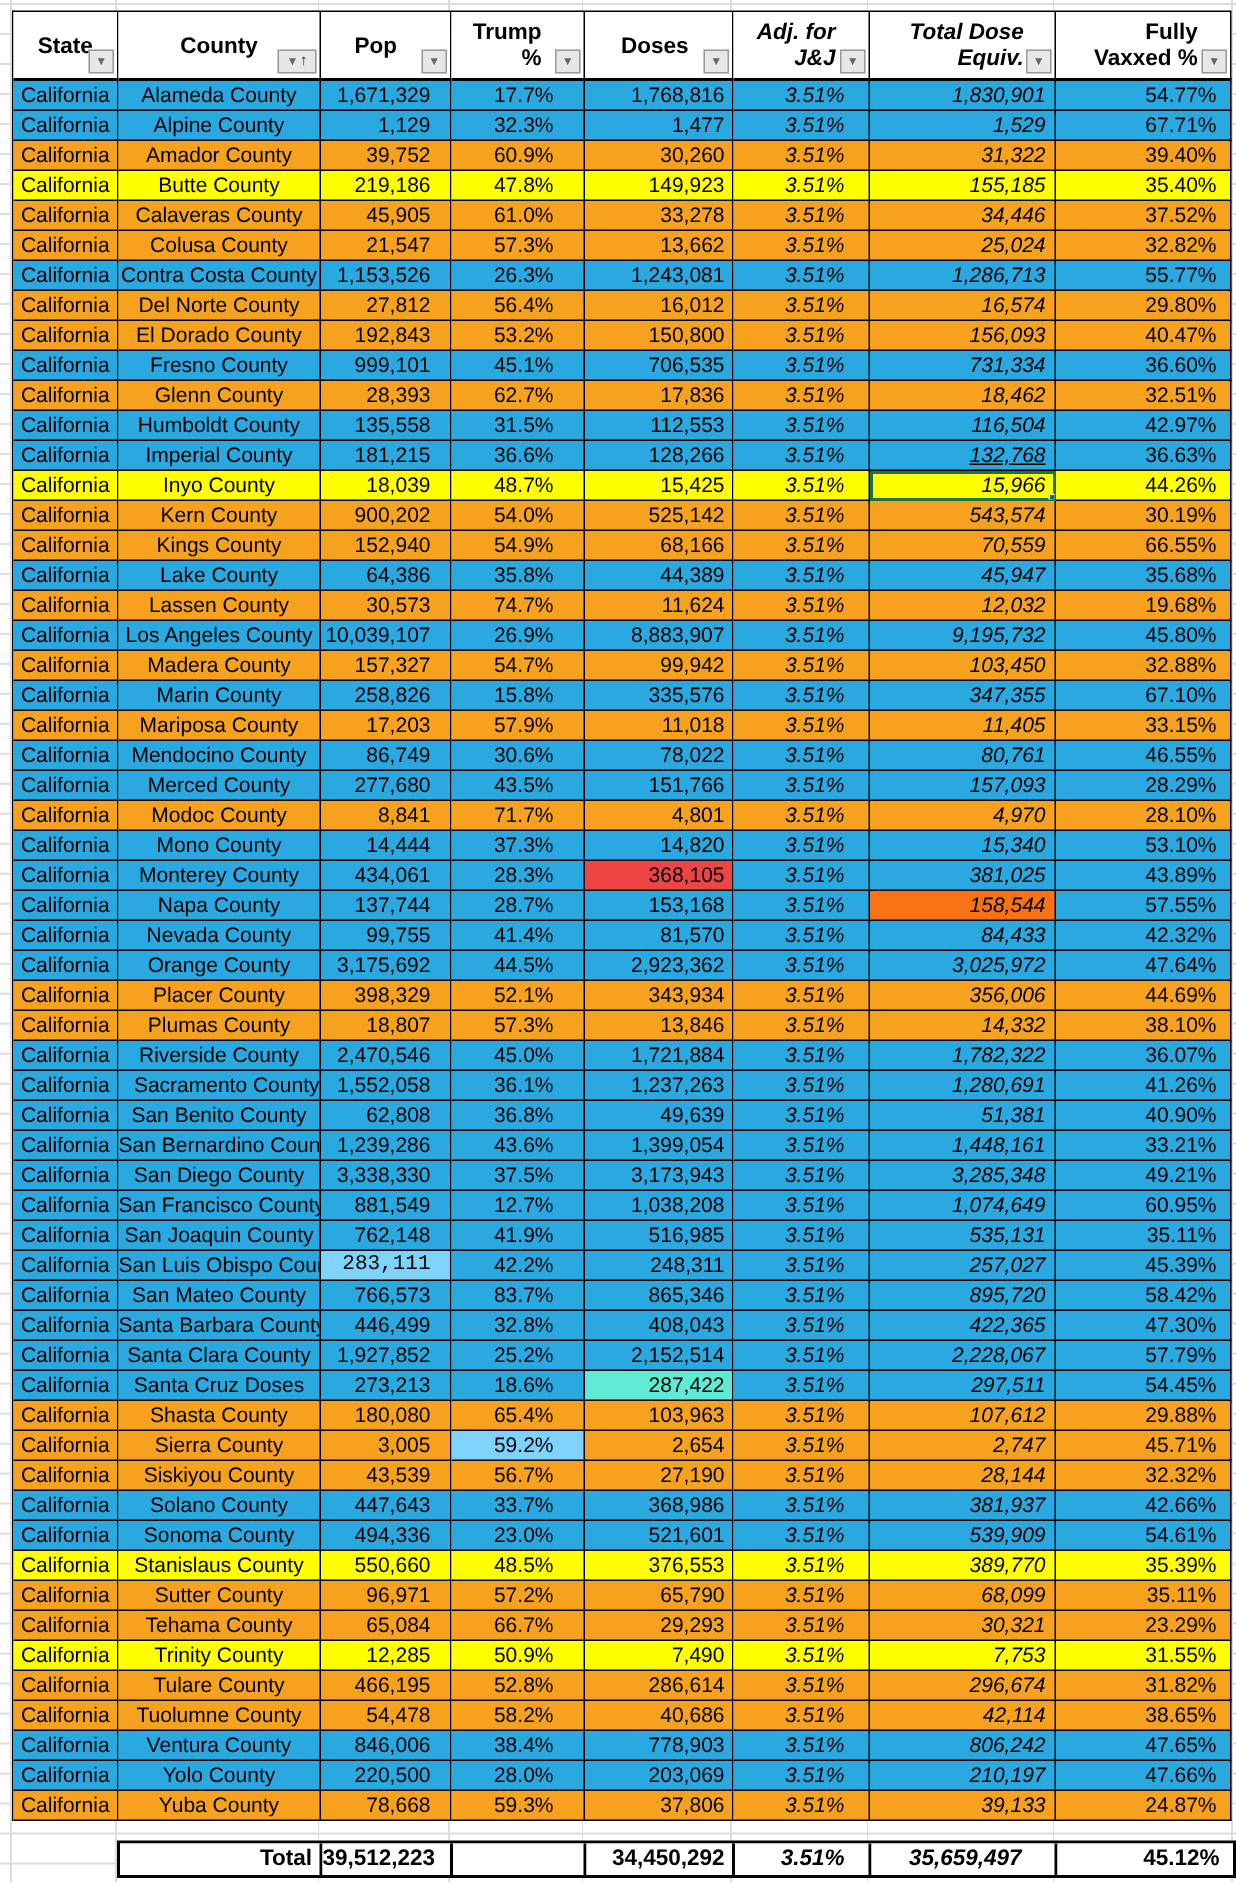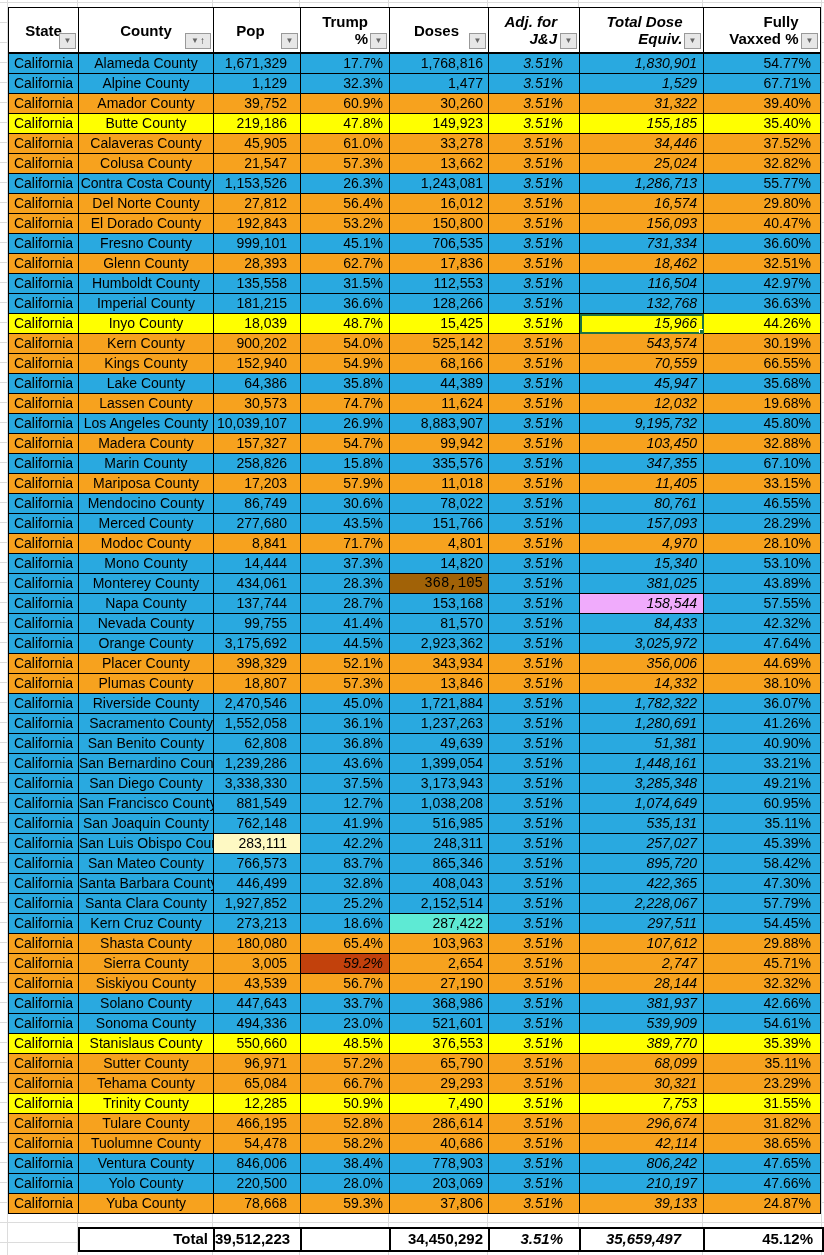--- a/index.html
+++ b/index.html
@@ -36,21 +36,21 @@
   .fbtn{position:absolute;right:2px;bottom:3px;width:15px;height:14px;background:#e7e7e7;
         border:1px solid #999;display:flex;align-items:center;justify-content:center;
         font-size:8px;color:#666;font-weight:normal;font-style:normal;line-height:1;}
   .fbtn.wide{width:24px;gap:1px;}
   .fbtn .sortmark{font-size:10px;color:#333;}
   .cell{box-sizing:border-box;height:20px;border-right:1px solid #000;border-bottom:1px solid #000;
         font-size:14px;line-height:18px;white-space:nowrap;overflow:hidden;position:relative;}
   .col-state{text-align:center;}
   .col-county{text-align:center;}
   .col-pop{text-align:right;padding-right:13px;}
-  .col-trump{text-align:right;padding-right:6px;}
+  .col-trump{text-align:right;padding-right:20px;}
   .col-doses{text-align:right;padding-right:5px;}
   .col-adj{text-align:right;padding-right:16px;font-style:italic;}
   .col-tde{text-align:right;padding-right:6px;font-style:italic;}
   .col-vaxxed{text-align:right;padding-right:9px;}
   .cell.selected{outline:2px solid #1e7145;outline-offset:-2px;z-index:3;}
   .fill-handle{position:absolute;right:-1px;bottom:-1px;width:5px;height:5px;background:#1e7145;
                border:1px solid #fff;box-sizing:border-box;}
   
   #totalrow{position:absolute;left:78px;top:1227px;z-index:2;display:grid;
             grid-template-columns:135px 87px 89px 99px 91px 124px 117px;
@@ -230,21 +230,21 @@
           <div class="cell col-tde" style="background-color: rgb(41, 169, 224);">116,504</div>
           <div class="cell col-vaxxed" style="background-color: rgb(41, 169, 224);">42.97%</div>
         </div>
         <div class="row">
           <div class="cell col-state" style="background-color: rgb(41, 169, 224);">California</div>
           <div class="cell col-county" style="background-color: rgb(41, 169, 224);">Imperial County</div>
           <div class="cell col-pop" style="background-color: rgb(41, 169, 224);">181,215</div>
           <div class="cell col-trump" style="background-color: rgb(41, 169, 224);">36.6%</div>
           <div class="cell col-doses" style="background-color: rgb(41, 169, 224);">128,266</div>
           <div class="cell col-adj" style="background-color: rgb(41, 169, 224);">3.51%</div>
-          <div class="cell col-tde" style="background-color: rgb(41, 169, 224);">132,768</div>
+          <div class="cell col-tde" style="background-color: rgb(41, 169, 224); text-decoration: underline;">132,768</div>
           <div class="cell col-vaxxed" style="background-color: rgb(41, 169, 224);">36.63%</div>
         </div>
         <div class="row">
           <div class="cell col-state" style="background-color: rgb(255, 255, 0);">California</div>
           <div class="cell col-county" style="background-color: rgb(255, 255, 0);">Inyo County</div>
           <div class="cell col-pop" style="background-color: rgb(255, 255, 0);">18,039</div>
           <div class="cell col-trump" style="background-color: rgb(255, 255, 0);">48.7%</div>
           <div class="cell col-doses" style="background-color: rgb(255, 255, 0);">15,425</div>
           <div class="cell col-adj" style="background-color: rgb(255, 255, 0);">3.51%</div>
           <div class="cell col-tde selected" style="background-color: rgb(255, 255, 0);">15,966<span class="fill-handle"></span></div>
@@ -368,33 +368,33 @@
           <div class="cell col-doses" style="background-color: rgb(41, 169, 224);">14,820</div>
           <div class="cell col-adj" style="background-color: rgb(41, 169, 224);">3.51%</div>
           <div class="cell col-tde" style="background-color: rgb(41, 169, 224);">15,340</div>
           <div class="cell col-vaxxed" style="background-color: rgb(41, 169, 224);">53.10%</div>
         </div>
         <div class="row">
           <div class="cell col-state" style="background-color: rgb(41, 169, 224);">California</div>
           <div class="cell col-county" style="background-color: rgb(41, 169, 224);">Monterey County</div>
           <div class="cell col-pop" style="background-color: rgb(41, 169, 224);">434,061</div>
           <div class="cell col-trump" style="background-color: rgb(41, 169, 224);">28.3%</div>
-          <div class="cell col-doses" style="background-color: #a16207; font-family: Liberation Mono, monospace;">368,105</div>
+          <div class="cell col-doses" style="background-color: #ef4444;">368,105</div>
           <div class="cell col-adj" style="background-color: rgb(41, 169, 224);">3.51%</div>
           <div class="cell col-tde" style="background-color: rgb(41, 169, 224);">381,025</div>
           <div class="cell col-vaxxed" style="background-color: rgb(41, 169, 224);">43.89%</div>
         </div>
         <div class="row">
           <div class="cell col-state" style="background-color: rgb(41, 169, 224);">California</div>
           <div class="cell col-county" style="background-color: rgb(41, 169, 224);">Napa County</div>
           <div class="cell col-pop" style="background-color: rgb(41, 169, 224);">137,744</div>
           <div class="cell col-trump" style="background-color: rgb(41, 169, 224);">28.7%</div>
           <div class="cell col-doses" style="background-color: rgb(41, 169, 224);">153,168</div>
           <div class="cell col-adj" style="background-color: rgb(41, 169, 224);">3.51%</div>
-          <div class="cell col-tde" style="background-color: #f0abfc;">158,544</div>
+          <div class="cell col-tde" style="background-color: #f97316;">158,544</div>
           <div class="cell col-vaxxed" style="background-color: rgb(41, 169, 224);">57.55%</div>
         </div>
         <div class="row">
           <div class="cell col-state" style="background-color: rgb(41, 169, 224);">California</div>
           <div class="cell col-county" style="background-color: rgb(41, 169, 224);">Nevada County</div>
           <div class="cell col-pop" style="background-color: rgb(41, 169, 224);">99,755</div>
           <div class="cell col-trump" style="background-color: rgb(41, 169, 224);">41.4%</div>
           <div class="cell col-doses" style="background-color: rgb(41, 169, 224);">81,570</div>
           <div class="cell col-adj" style="background-color: rgb(41, 169, 224);">3.51%</div>
           <div class="cell col-tde" style="background-color: rgb(41, 169, 224);">84,433</div>
@@ -496,21 +496,21 @@
           <div class="cell col-pop" style="background-color: rgb(41, 169, 224);">762,148</div>
           <div class="cell col-trump" style="background-color: rgb(41, 169, 224);">41.9%</div>
           <div class="cell col-doses" style="background-color: rgb(41, 169, 224);">516,985</div>
           <div class="cell col-adj" style="background-color: rgb(41, 169, 224);">3.51%</div>
           <div class="cell col-tde" style="background-color: rgb(41, 169, 224);">535,131</div>
           <div class="cell col-vaxxed" style="background-color: rgb(41, 169, 224);">35.11%</div>
         </div>
         <div class="row">
           <div class="cell col-state" style="background-color: rgb(41, 169, 224);">California</div>
           <div class="cell col-county" style="background-color: rgb(41, 169, 224);">San Luis Obispo County</div>
-          <div class="cell col-pop" style="background-color: #fef9c3;">283,111</div>
+          <div class="cell col-pop" style="background-color: #7dd3fc; font-family: Liberation Mono, monospace;">283,111</div>
           <div class="cell col-trump" style="background-color: rgb(41, 169, 224);">42.2%</div>
           <div class="cell col-doses" style="background-color: rgb(41, 169, 224);">248,311</div>
           <div class="cell col-adj" style="background-color: rgb(41, 169, 224);">3.51%</div>
           <div class="cell col-tde" style="background-color: rgb(41, 169, 224);">257,027</div>
           <div class="cell col-vaxxed" style="background-color: rgb(41, 169, 224);">45.39%</div>
         </div>
         <div class="row">
           <div class="cell col-state" style="background-color: rgb(41, 169, 224);">California</div>
           <div class="cell col-county" style="background-color: rgb(41, 169, 224);">San Mateo County</div>
           <div class="cell col-pop" style="background-color: rgb(41, 169, 224);">766,573</div>
@@ -535,21 +535,21 @@
           <div class="cell col-county" style="background-color: rgb(41, 169, 224);">Santa Clara County</div>
           <div class="cell col-pop" style="background-color: rgb(41, 169, 224);">1,927,852</div>
           <div class="cell col-trump" style="background-color: rgb(41, 169, 224);">25.2%</div>
           <div class="cell col-doses" style="background-color: rgb(41, 169, 224);">2,152,514</div>
           <div class="cell col-adj" style="background-color: rgb(41, 169, 224);">3.51%</div>
           <div class="cell col-tde" style="background-color: rgb(41, 169, 224);">2,228,067</div>
           <div class="cell col-vaxxed" style="background-color: rgb(41, 169, 224);">57.79%</div>
         </div>
         <div class="row">
           <div class="cell col-state" style="background-color: rgb(41, 169, 224);">California</div>
-          <div class="cell col-county" style="background-color: rgb(41, 169, 224);">Kern Cruz County</div>
+          <div class="cell col-county" style="background-color: rgb(41, 169, 224);">Santa Cruz Doses</div>
           <div class="cell col-pop" style="background-color: rgb(41, 169, 224);">273,213</div>
           <div class="cell col-trump" style="background-color: rgb(41, 169, 224);">18.6%</div>
           <div class="cell col-doses" style="background-color: #5eead4;">287,422</div>
           <div class="cell col-adj" style="background-color: rgb(41, 169, 224);">3.51%</div>
           <div class="cell col-tde" style="background-color: rgb(41, 169, 224);">297,511</div>
           <div class="cell col-vaxxed" style="background-color: rgb(41, 169, 224);">54.45%</div>
         </div>
         <div class="row">
           <div class="cell col-state" style="background-color: rgb(247, 162, 30);">California</div>
           <div class="cell col-county" style="background-color: rgb(247, 162, 30);">Shasta County</div>
@@ -557,21 +557,21 @@
           <div class="cell col-trump" style="background-color: rgb(247, 162, 30);">65.4%</div>
           <div class="cell col-doses" style="background-color: rgb(247, 162, 30);">103,963</div>
           <div class="cell col-adj" style="background-color: rgb(247, 162, 30);">3.51%</div>
           <div class="cell col-tde" style="background-color: rgb(247, 162, 30);">107,612</div>
           <div class="cell col-vaxxed" style="background-color: rgb(247, 162, 30);">29.88%</div>
         </div>
         <div class="row">
           <div class="cell col-state" style="background-color: rgb(247, 162, 30);">California</div>
           <div class="cell col-county" style="background-color: rgb(247, 162, 30);">Sierra County</div>
           <div class="cell col-pop" style="background-color: rgb(247, 162, 30);">3,005</div>
-          <div class="cell col-trump" style="background-color: #c2410c; font-style: italic;">59.2%</div>
+          <div class="cell col-trump" style="background-color: #7dd3fc;">59.2%</div>
           <div class="cell col-doses" style="background-color: rgb(247, 162, 30);">2,654</div>
           <div class="cell col-adj" style="background-color: rgb(247, 162, 30);">3.51%</div>
           <div class="cell col-tde" style="background-color: rgb(247, 162, 30);">2,747</div>
           <div class="cell col-vaxxed" style="background-color: rgb(247, 162, 30);">45.71%</div>
         </div>
         <div class="row">
           <div class="cell col-state" style="background-color: rgb(247, 162, 30);">California</div>
           <div class="cell col-county" style="background-color: rgb(247, 162, 30);">Siskiyou County</div>
           <div class="cell col-pop" style="background-color: rgb(247, 162, 30);">43,539</div>
           <div class="cell col-trump" style="background-color: rgb(247, 162, 30);">56.7%</div>

